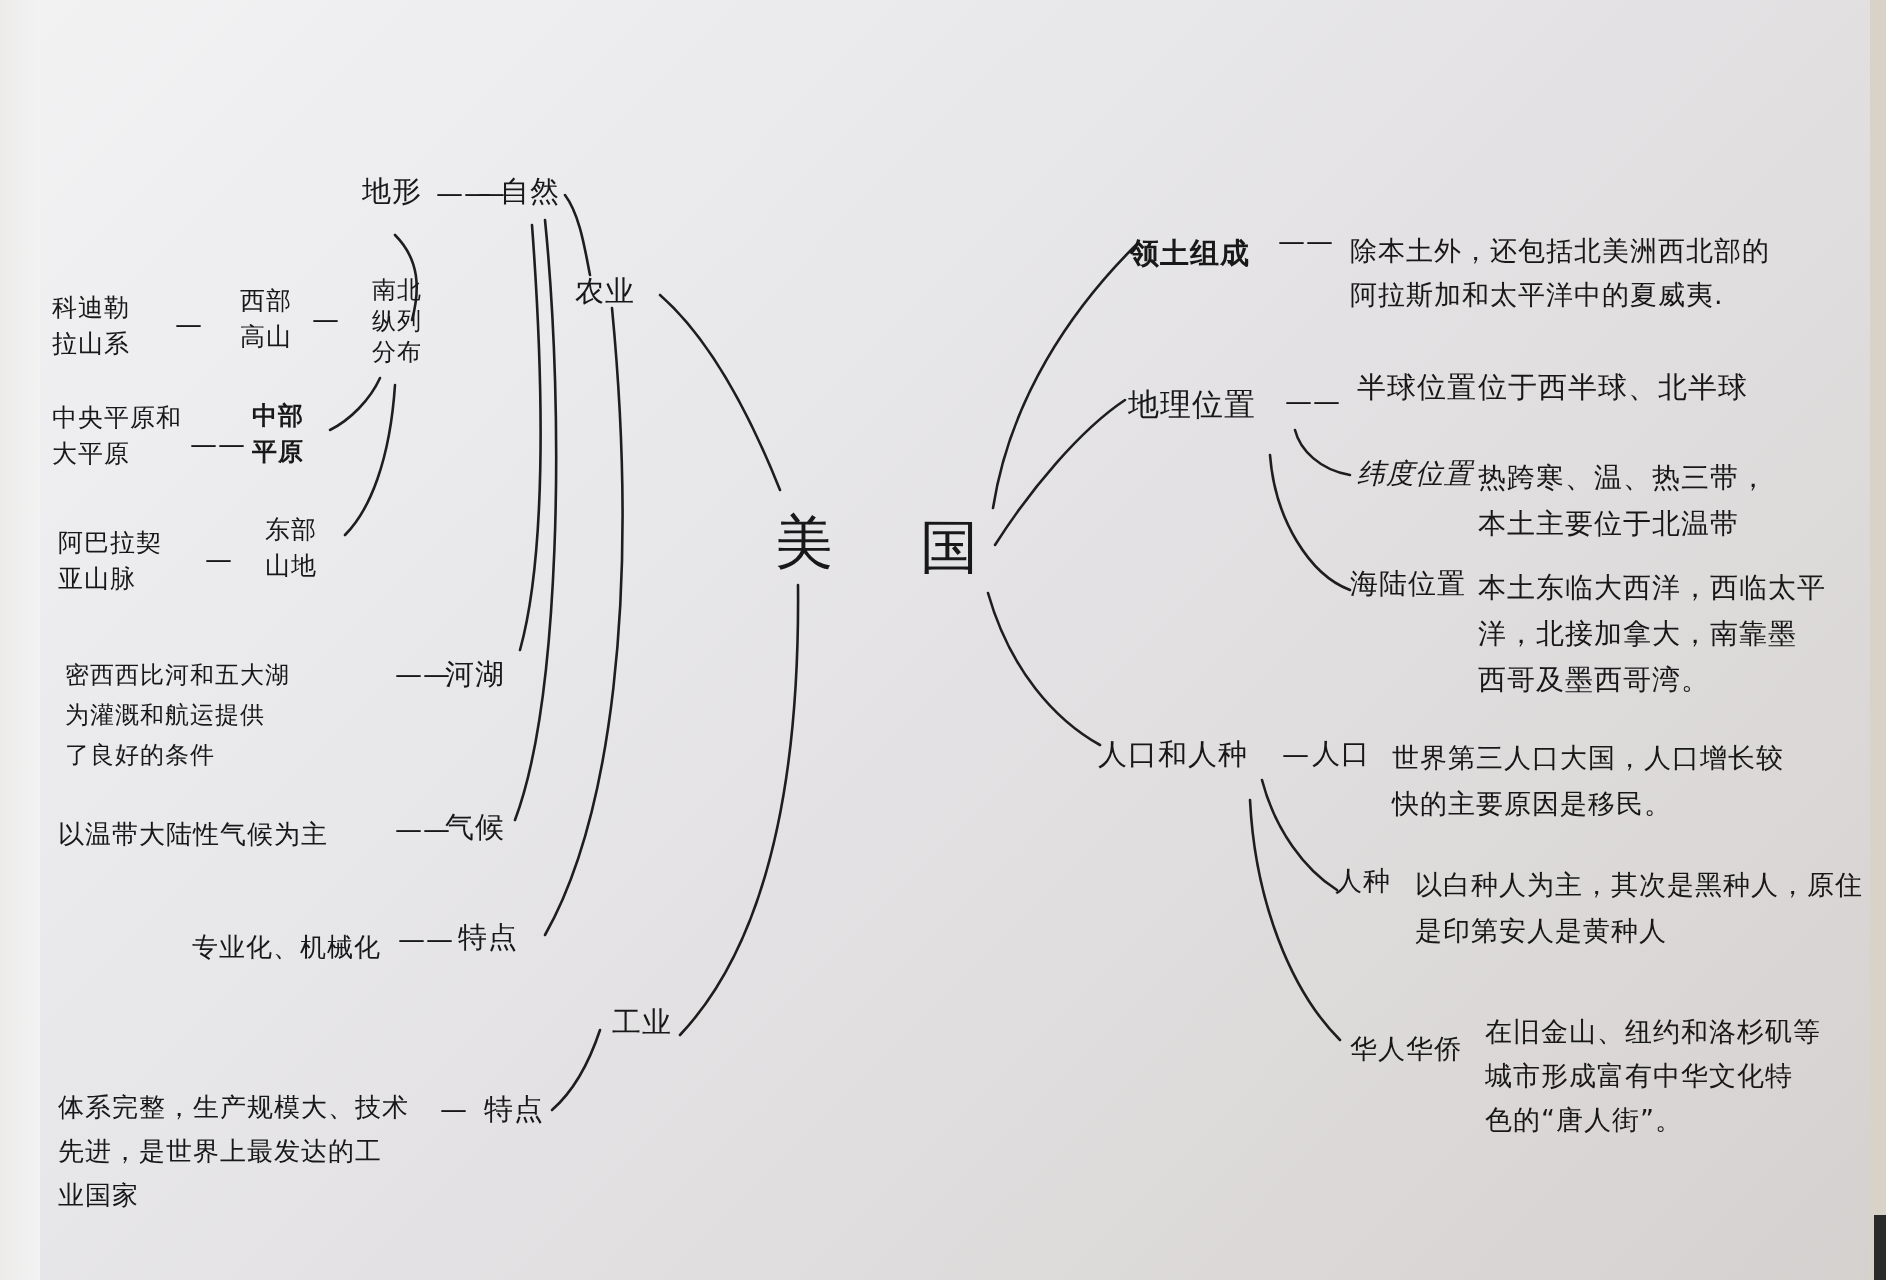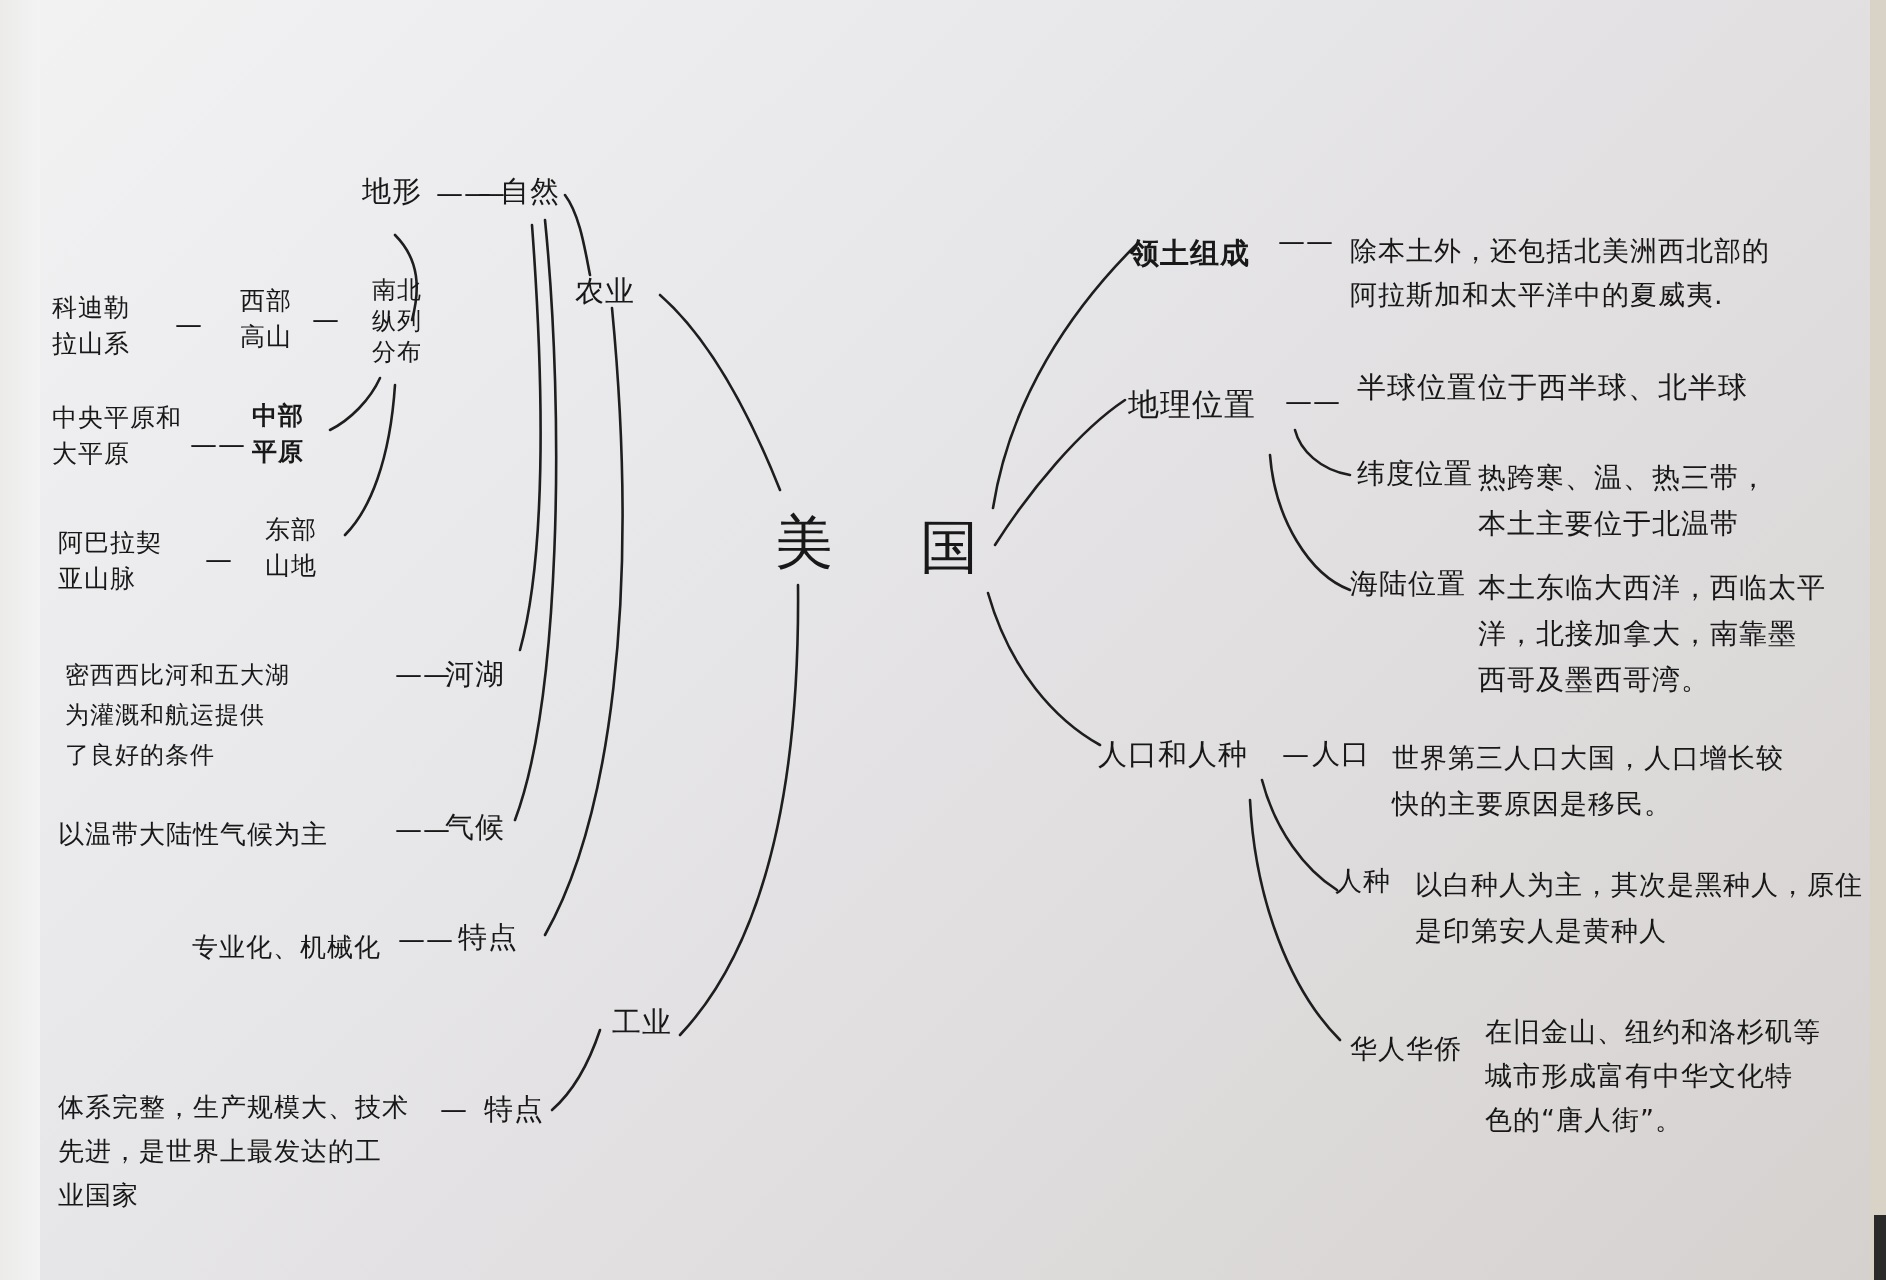--- a/index.html
+++ b/index.html
@@ -128,21 +128,21 @@
 <div class="t branch" style="left:1130px;top:234px;font-weight:bold;">领土组成</div>
 <div class="t" style="left:1278px;top:222px;">——</div>
 <div class="t" style="left:1350px;top:205px;line-height:44px;font-size:27px;margin-top:24px;">除本土外，还包括北美洲西北部的
 阿拉斯加和太平洋中的夏威夷.</div>
 
 <div class="t branch" style="left:1128px;top:385px;font-size:31px;">地理位置</div>
 <div class="t" style="left:1285px;top:382px;">——</div>
 <div class="t" style="left:1357px;top:368px;font-size:29px;">半球位置</div>
 <div class="t" style="left:1478px;top:368px;font-size:29px;">位于西半球、北半球</div>
 
-<div class="t" style="left:1357px;top:455px;font-size:28px;">纬度位置</div>
+<div class="t" style="left:1357px;top:455px;font-size:28px;font-style:italic;">纬度位置</div>
 <div class="t" style="left:1478px;top:455px;line-height:46px;font-size:28px;">热跨寒、温、热三带，
 本土主要位于北温带</div>
 
 <div class="t" style="left:1350px;top:565px;font-size:28px;">海陆位置</div>
 <div class="t" style="left:1478px;top:565px;line-height:46px;font-size:28px;">本土东临大西洋，西临太平
 洋，北接加拿大，南靠墨
 西哥及墨西哥湾。</div>
 
 <div class="t branch" style="left:1098px;top:735px;">人口和人种</div>
 <div class="t" style="left:1282px;top:735px;">—</div>

